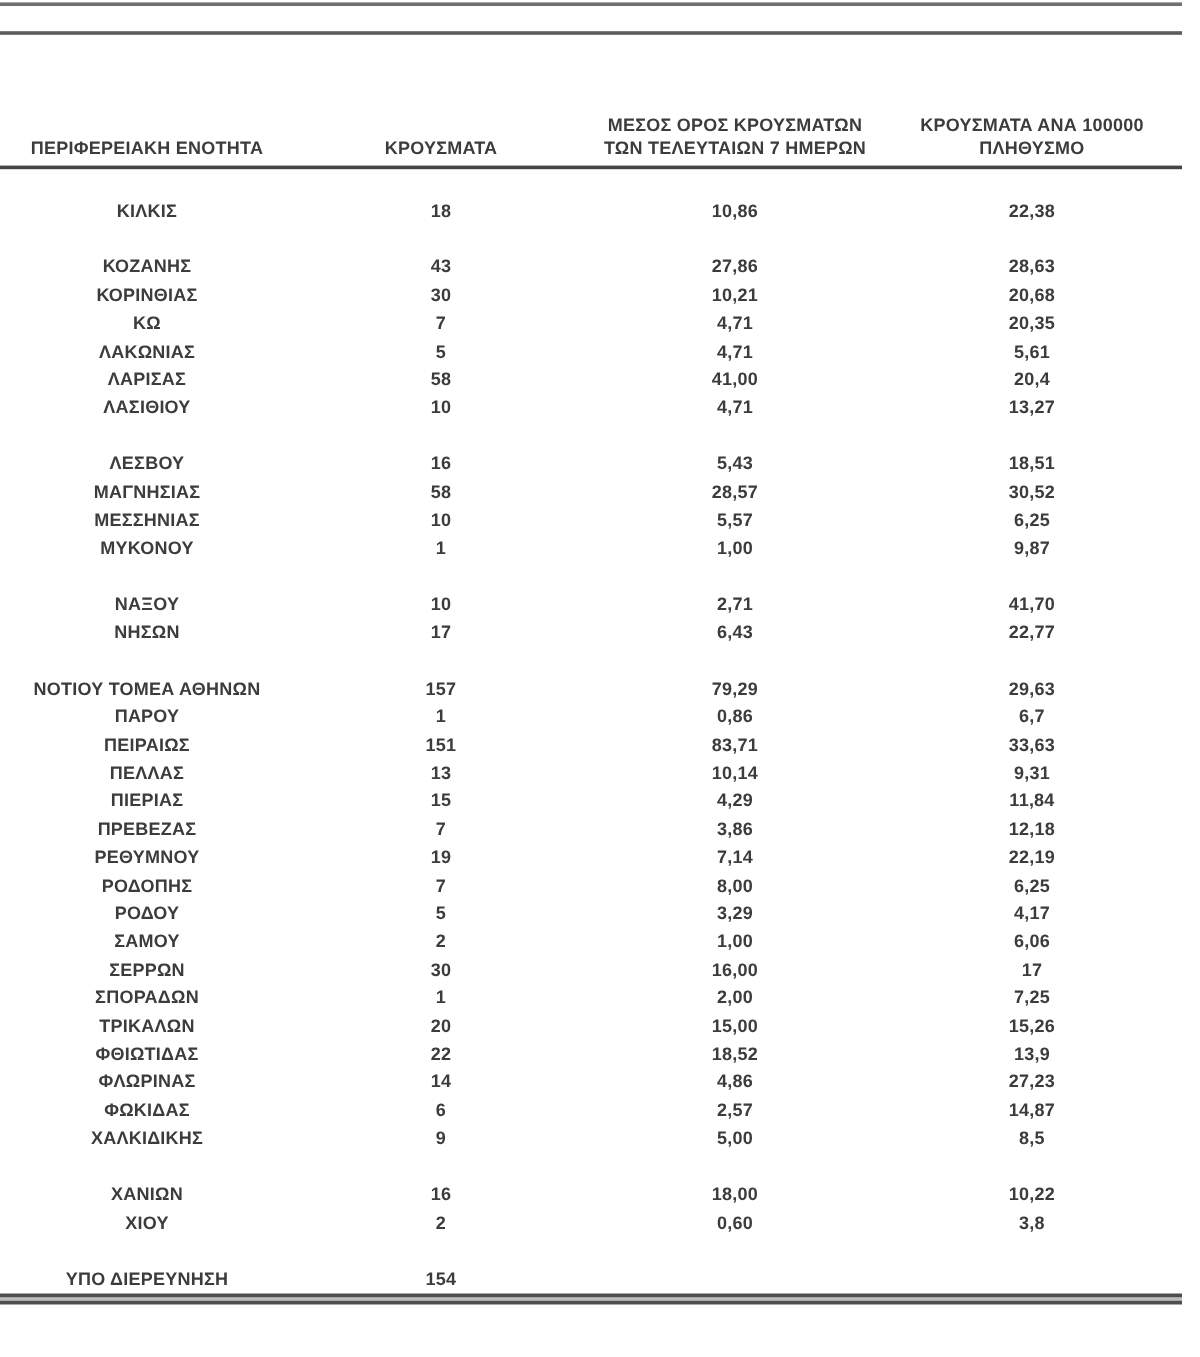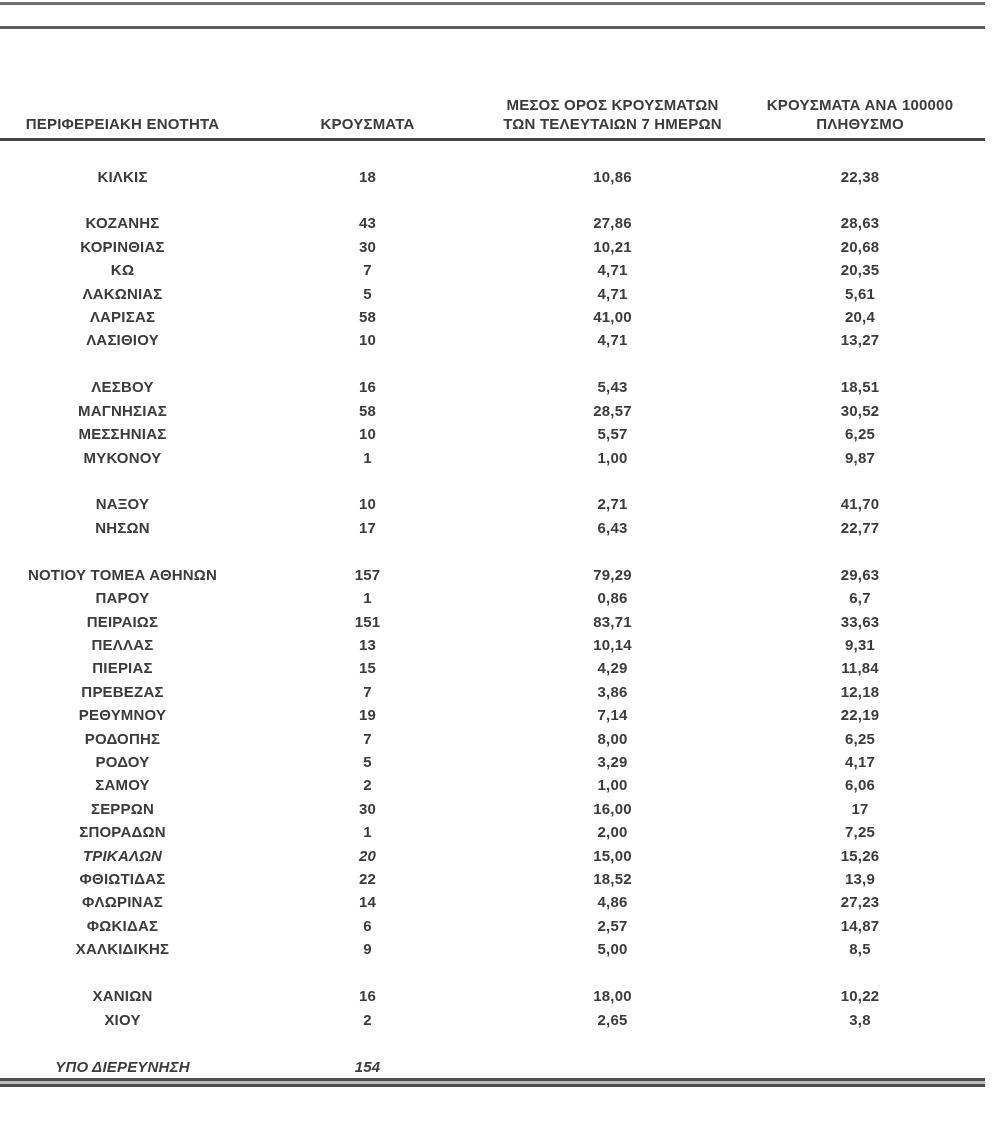--- a/index.html
+++ b/index.html
@@ -42,21 +42,21 @@
     height: 23.4px;
     line-height: 23.4px;
     font-size: 15px;
     font-weight: 700;
     text-align: center;
     white-space: nowrap;
     letter-spacing: 0.2px;
   }
   tr.gap-row td { height: 23.5px; line-height: 23.5px; }
   tr.italic td:nth-child(1),
-  tr.italic td:nth-child(2) { font-style: italic; }
+  tr.italic td:nth-child(2) { }
 
   .double-rule {
     width: 985px;
     height: 3px;
     background: #bdbdbd;
     border-top: 3px solid #4f4f4f;
     border-bottom: 3px solid #4f4f4f;
   }
 </style>
 </head>
@@ -293,21 +293,21 @@
         </tr>
         <tr>
     <td>ΧΑΝΙΩΝ</td>
     <td>16</td>
     <td>18,00</td>
     <td>10,22</td>
   </tr>
         <tr>
     <td>ΧΙΟΥ</td>
     <td>2</td>
-    <td>2,65</td>
+    <td>0,60</td>
     <td>3,8</td>
   </tr>
         <tr class="gap-row">
           <td colspan="4"></td>
         </tr>
         <tr class="italic">
     <td>ΥΠΟ ΔΙΕΡΕΥΝΗΣΗ</td>
     <td>154</td>
     <td></td>
     <td></td>

